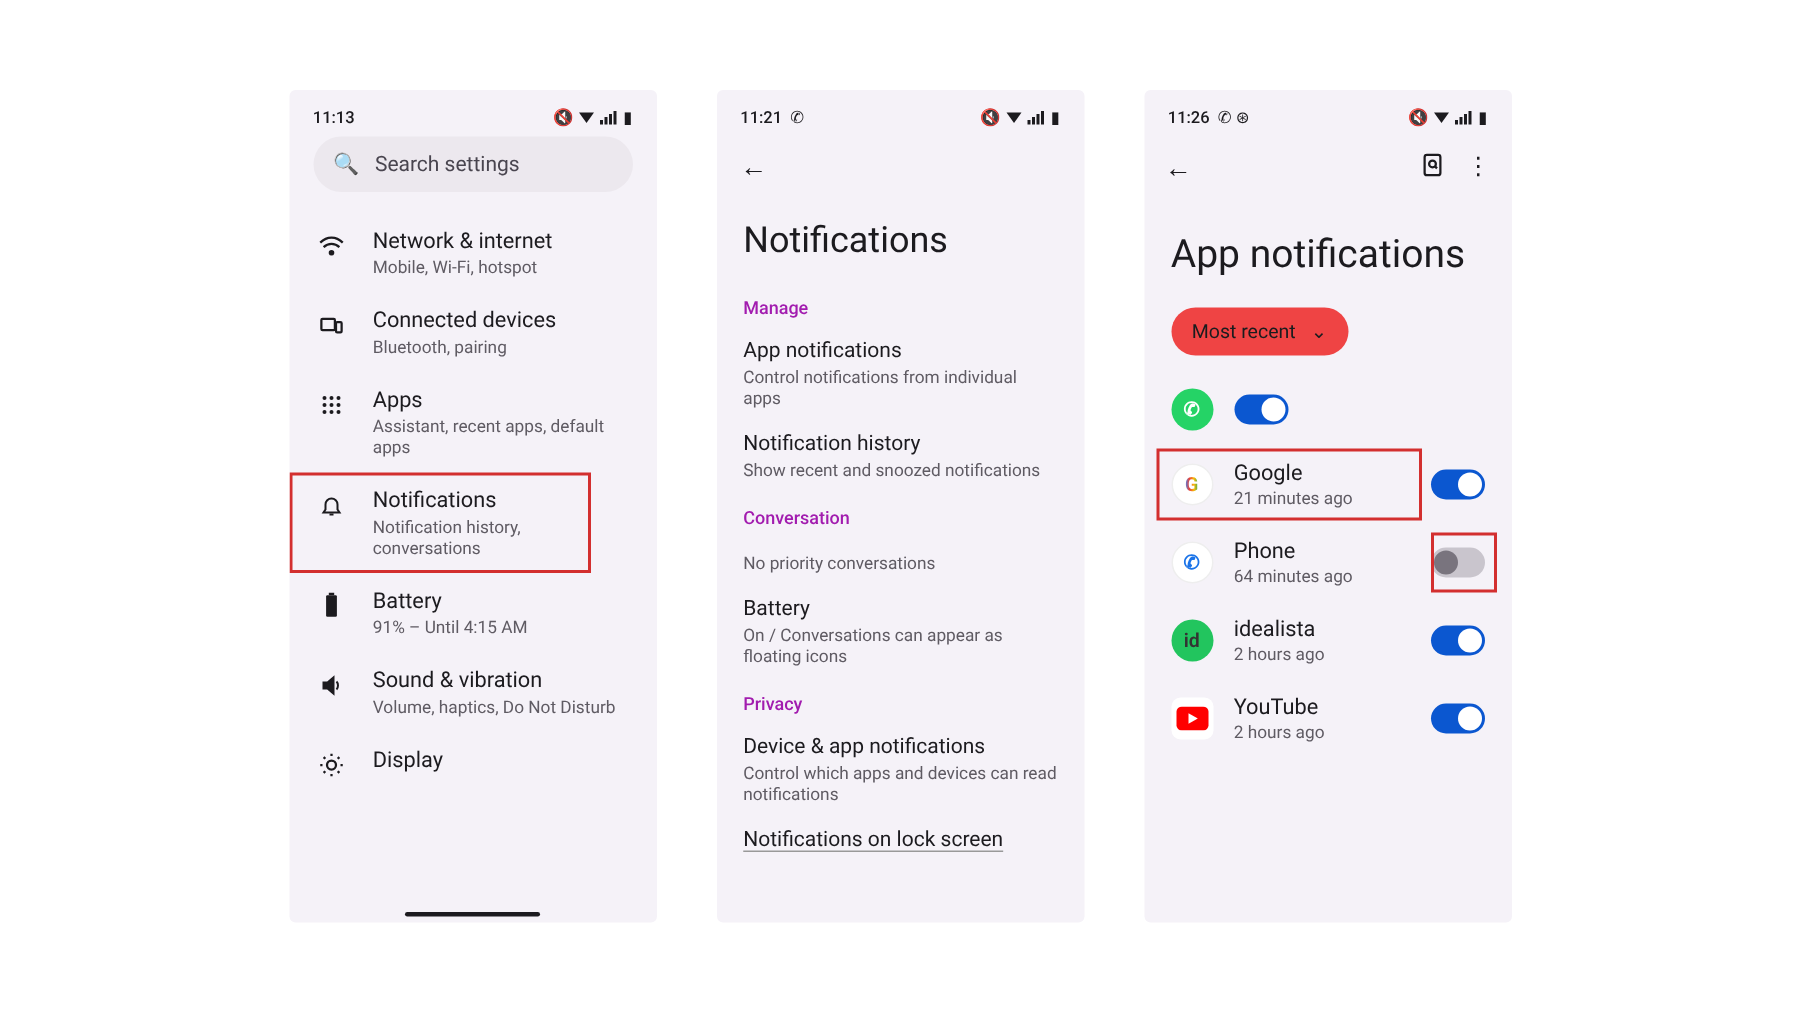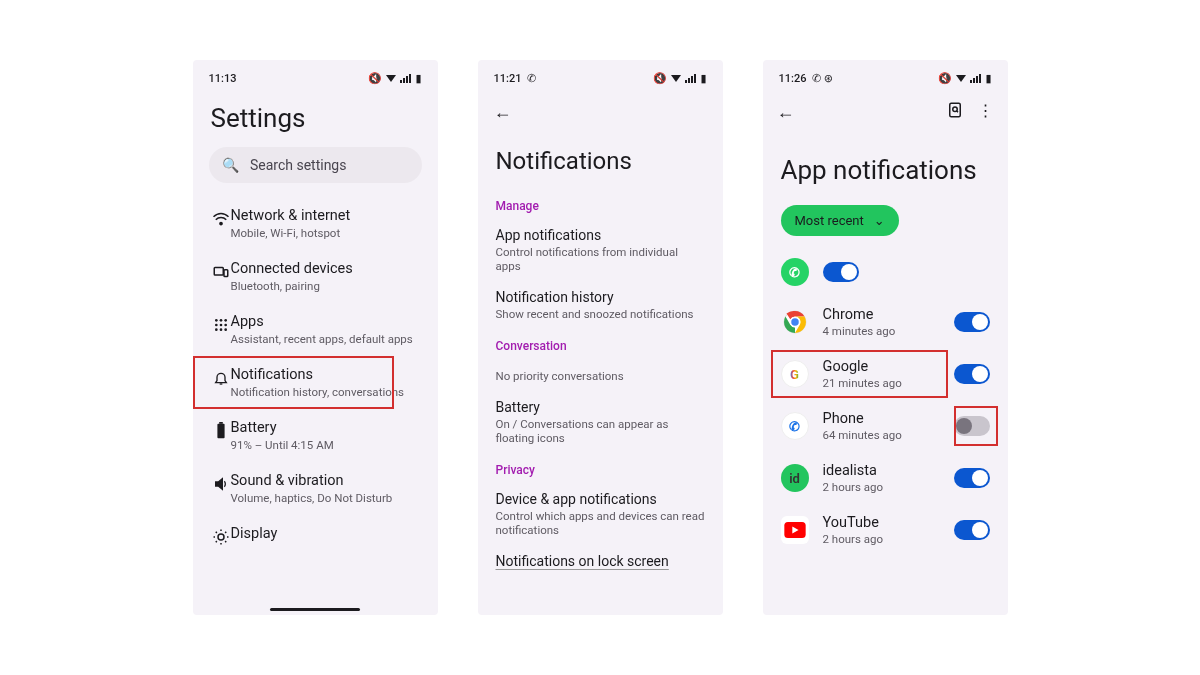--- a/index.html
+++ b/index.html
@@ -43,20 +43,21 @@
     padding: 10px 14px;
     display: flex;
     align-items: center;
     gap: 10px;
     font-size: 14px;
     color: #49454f;
   }
   .row {
     display: flex;
     align-items: flex-start;
+    gap: 18px;
     padding: 10px 18px;
     position: relative;
   }
   .row-icon {
     width: 20px; height:20px; display:flex; align-items:center; justify-content:center;
     font-size: 16px;
     margin-top:2px;
     color:#1c1b1f;
   }
   .row-text { flex:1; }
@@ -75,21 +76,21 @@
   .section-header { font-size:12px; color:#a21caf; font-weight:500; padding: 10px 18px 6px; }
   .row2 { padding: 8px 18px; }
   .row2 .row-label { font-size:14px; }
   .row2 .row-sub { font-size:11.5px; color:#5f5b63; margin-top:2px; }
   
   .chip {
     margin: 6px 18px 12px;
     display:inline-flex;
     align-items:center;
     gap:10px;
-    background:#22c55e;
+    background:#ef4444;
     padding:8px 14px;
     border-radius:18px;
     font-size:13px;
     color:#1a1c1e;
     cursor:pointer;
   }
   .app-row {
     display:flex;
     align-items:center;
     padding: 10px 18px;
@@ -153,21 +154,20 @@
       <span class="tri" style="transform:rotate(180deg)"></span>
       <span class="sig">
           <i></i>
           <i></i>
           <i></i>
           <i></i>
         </span>
       <span>▮</span>
     </span>
   </div>
-  <div class="title-large">Settings</div>
   <div class="search-bar">
     <span>🔍</span>
     <span>Search settings</span>
   </div>
 
   <div class="row">
     <span class="row-icon">
       <svg width="18" height="18" viewBox="0 0 24 24" fill="none" stroke="#1c1b1f" stroke-width="2">
           <path d="M2 9c6-6 14-6 20 0"></path>
           <path d="M5 13c4-4 10-4 14 0"></path>
@@ -355,39 +355,20 @@
   </div>
 
   <div id="apps-container">
       <div class="app-row">
         <div class="app-icon" style="background: rgb(37, 211, 102); color: rgb(255, 255, 255);">✆</div>
         <div class="toggle on">
           <div class="knob"></div>
         </div>
       </div>
       <div class="app-row">
-        <div class="app-icon" style="background: transparent; color: rgb(51, 51, 51);">
-          <svg width="24" height="24" viewBox="0 0 24 24">
-            <circle cx="12" cy="12" r="11" fill="#fff"></circle>
-            <circle cx="12" cy="12" r="11" fill="none" stroke="#ddd"></circle>
-            <path d="M12 1a11 11 0 019.5 5.5H12a5.5 5.5 0 00-4.76 2.75L3.5 3.5A11 11 0 0112 1z" fill="#EA4335"></path>
-            <path d="M21.5 6.5A11 11 0 0112 23l4.76-8.25A5.5 5.5 0 0012 6.5h9.5z" fill="#FBBC05"></path>
-            <path d="M12 23A11 11 0 012.5 6.5l4.74 8.25A5.5 5.5 0 0012 17.5L12 23z" fill="#34A853"></path>
-            <circle cx="12" cy="12" r="4.5" fill="#4285F4" stroke="#fff" stroke-width="1.5"></circle>
-          </svg>
-        </div>
-        <div class="app-text">
-          <div class="app-name">Chrome</div>
-          <div class="app-sub">4 minutes ago</div>
-        </div>
-        <div class="toggle on">
-          <div class="knob"></div>
-        </div>
-      </div>
-      <div class="app-row">
         <div class="app-icon" style="background: rgb(255, 255, 255); color: rgb(51, 51, 51); border: 1px solid rgb(238, 238, 238);">
           <span style="background:linear-gradient(90deg,#4285F4,#EA4335,#FBBC05,#34A853);-webkit-background-clip:text;color:transparent;font-weight:700;">G</span>
         </div>
         <div class="app-text">
           <div class="app-name">Google</div>
           <div class="app-sub">21 minutes ago</div>
         </div>
         <div class="toggle on">
           <div class="knob"></div>
         </div>

